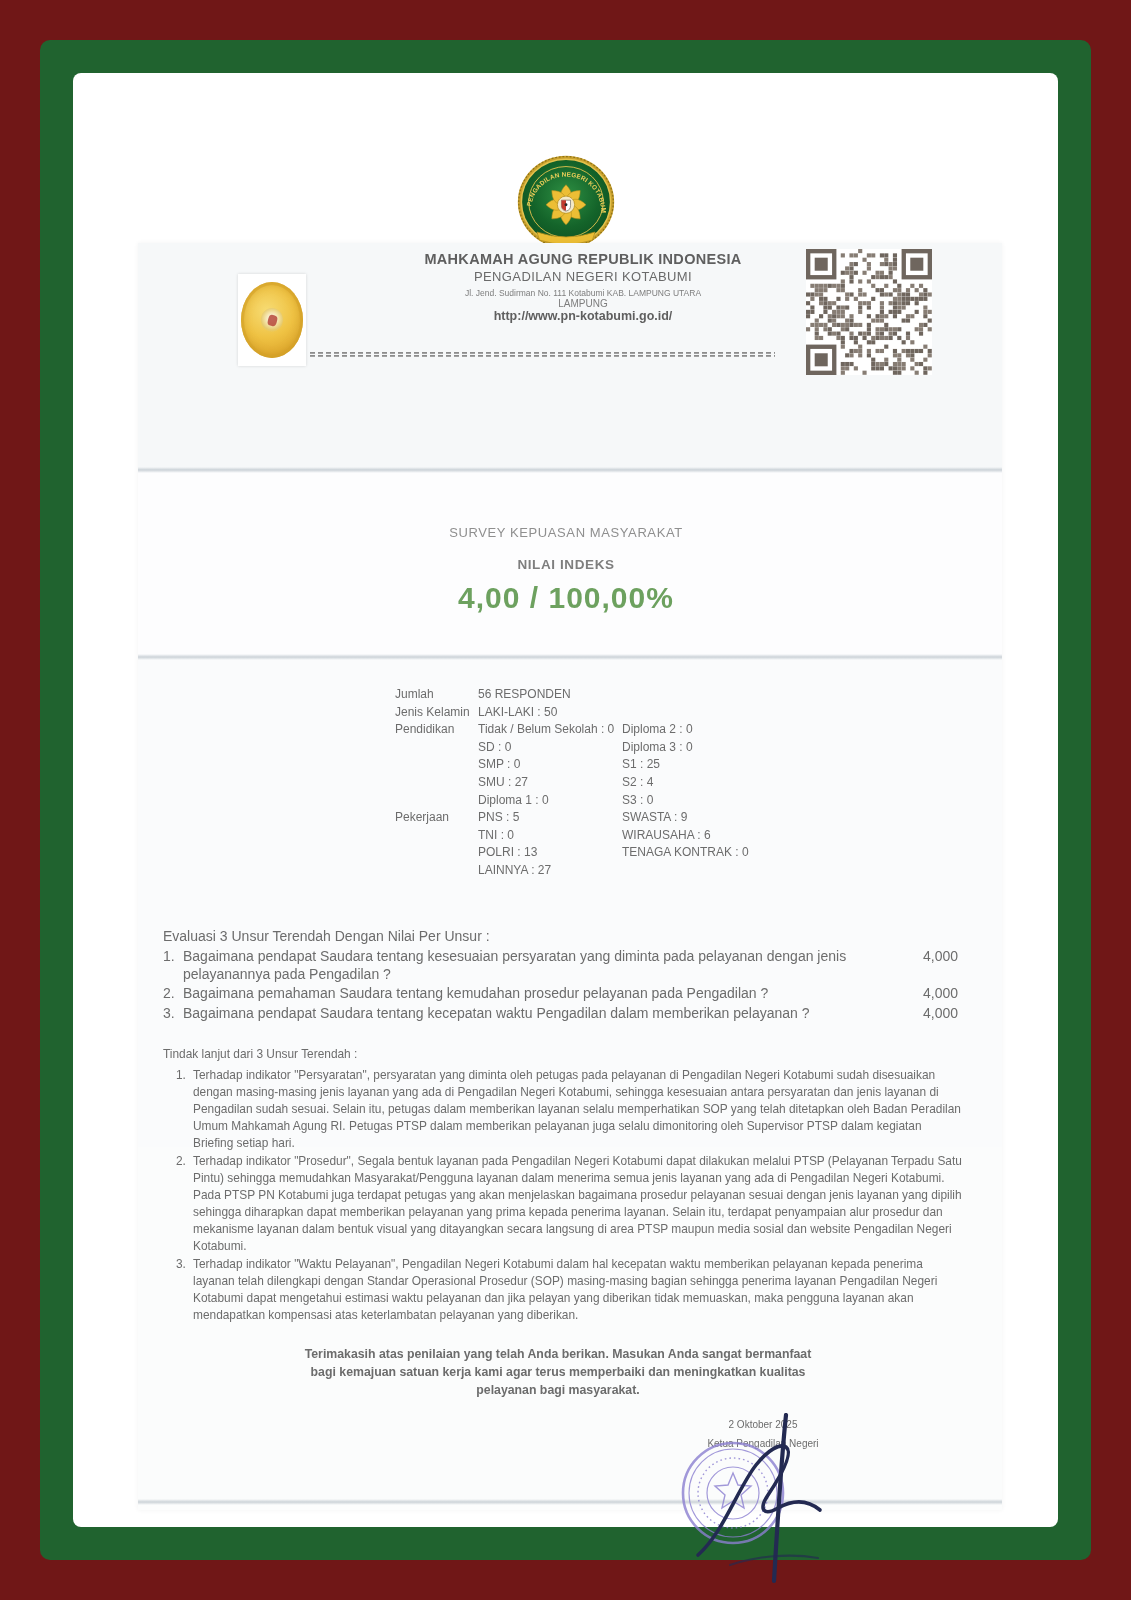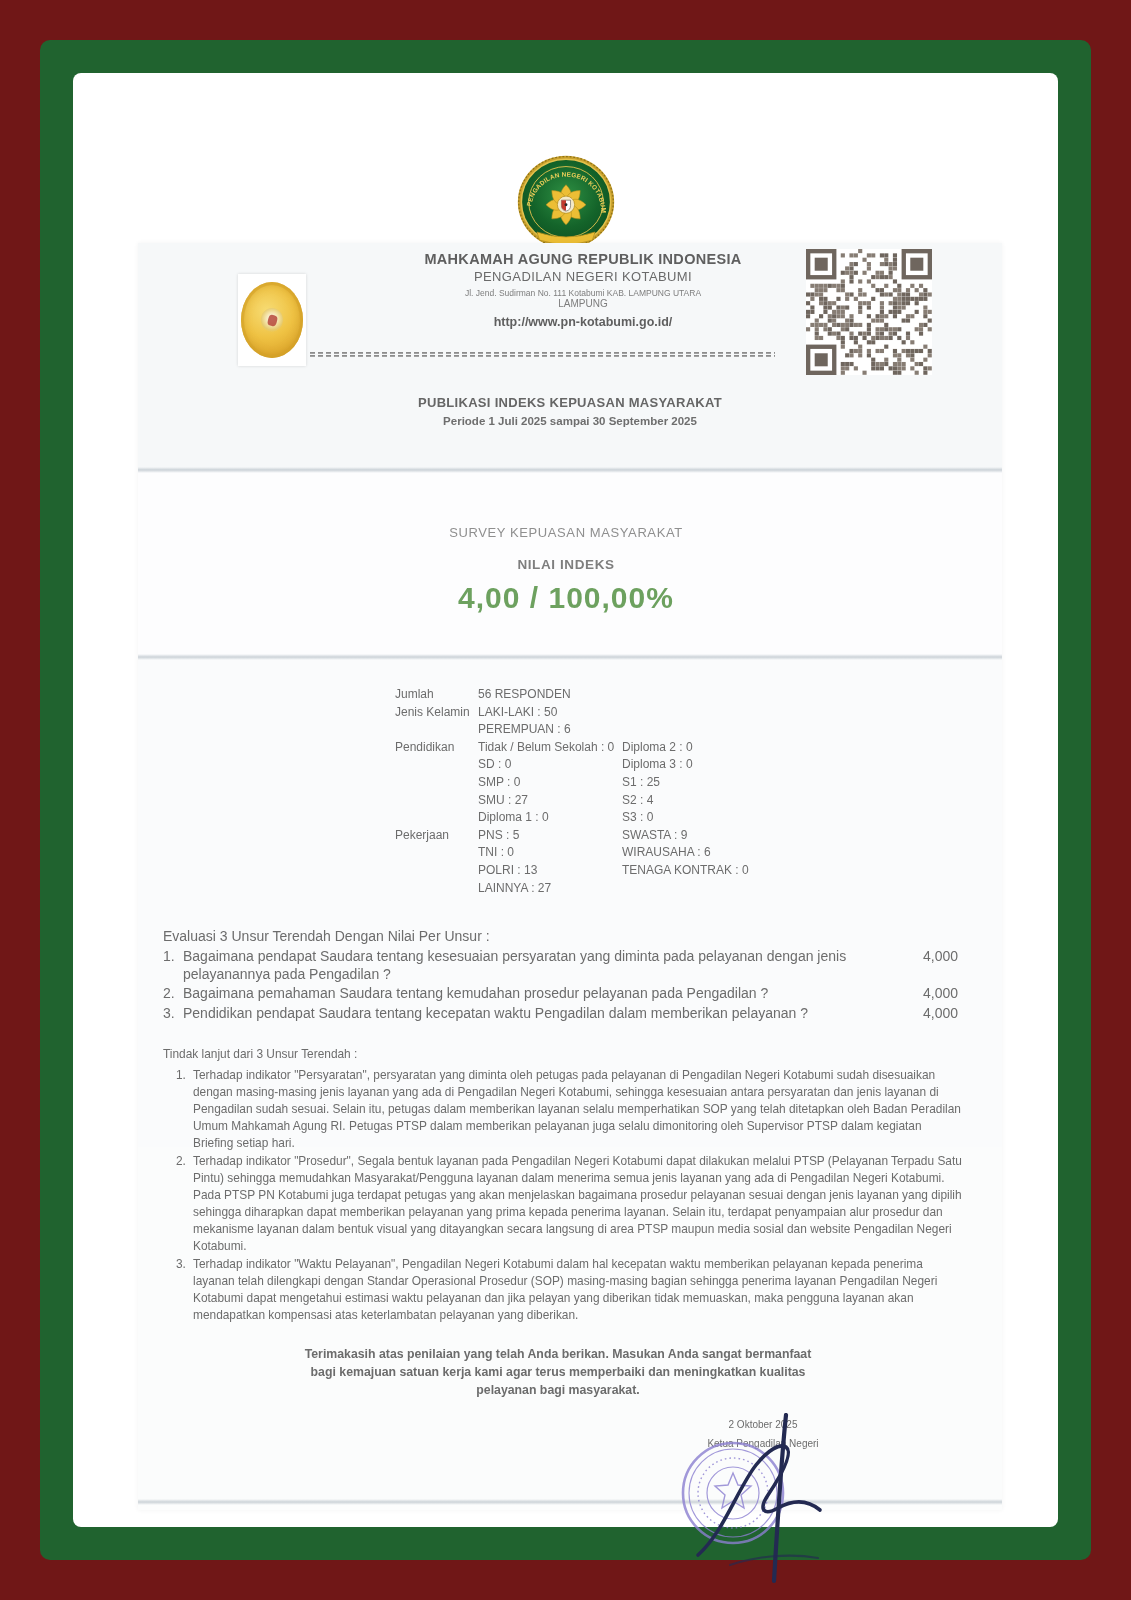--- a/index.html
+++ b/index.html
@@ -17,21 +17,21 @@
   .strip-c{top:414px;height:490px;background:#fafbfc;}
   .strip-d{top:904px;height:354px;background:#fbfcfc;}
   .band{position:absolute;left:0;right:0;height:6px;background:linear-gradient(180deg,rgba(185,195,202,0),rgba(165,177,186,0.55) 50%,rgba(185,195,202,0));z-index:2;}
   .band1{top:224px;} .band2{top:411px;} .band3{top:1256px;}
 
   .letterhead{position:absolute;left:145px;top:8px;width:600px;text-align:center;color:#5f5f5f;z-index:3;}
   .lh1{font-size:14.5px;font-weight:700;letter-spacing:0.3px;}
   .lh2{font-size:13px;letter-spacing:0.4px;margin-top:2px;color:#6a6a6a;}
   .lh3{font-size:8.5px;margin-top:4px;color:#7d7d7d;}
   .lh4{font-size:10px;color:#7d7d7d;}
-  .lhw{font-size:12.5px;font-weight:700;margin-top:6px;color:#5f5f5f;}
+  .lhw{font-size:12.5px;font-weight:700;color:#5f5f5f;}
   .dashes{position:absolute;left:172px;top:109px;width:465px;height:5px;z-index:3;
     background-image:repeating-linear-gradient(90deg,#8c8c8c 0 5px,rgba(0,0,0,0) 5px 8px),repeating-linear-gradient(90deg,#8c8c8c 0 5px,rgba(0,0,0,0) 5px 8px);
     background-size:100% 1.8px;background-position:0 0,0 3.2px;background-repeat:no-repeat;}
 
   .seal{position:absolute;left:100px;top:31px;width:68px;height:92px;background:#fff;box-shadow:0 0 3px rgba(0,0,0,0.14);z-index:3;}
   .seal-coin{position:absolute;left:3px;top:8px;width:62px;height:76px;border-radius:50%;
     background:radial-gradient(circle at 42% 38%,#f7dc74 0%,#efc243 45%,#dfa92e 75%,#d09a22 100%);
     box-shadow:inset 0 0 0 3px rgba(214,164,40,0.6), inset 0 0 10px rgba(176,124,20,0.5);}
   .seal-core{position:absolute;left:50%;top:50%;width:22px;height:24px;margin:-12px 0 0 -11px;border-radius:50%;
     background:radial-gradient(circle at 50% 45%,#ffffff 0%,#f5e6b0 35%,#e6c96a 65%,rgba(230,201,106,0) 78%);}
@@ -443,45 +443,36 @@
 
         <div class="letterhead">
           <div class="lh1">MAHKAMAH AGUNG REPUBLIK INDONESIA</div>
           <div class="lh2">PENGADILAN NEGERI KOTABUMI</div>
           <div class="lh3">Jl. Jend. Sudirman No. 111 Kotabumi KAB. LAMPUNG UTARA</div>
           <div class="lh4">LAMPUNG</div>
           <div class="lhw">http://www.pn-kotabumi.go.id/</div>
         </div>
         <div class="dashes"></div>
 
-        <div class="pub">
-          <div class="pub1">PUBLIKASI INDEKS KEPUASAN MASYARAKAT</div>
-          <div class="pub2">Periode 1 Juli 2025 sampai 30 September 2025</div>
-        </div>
 
         <div class="survey">
           <div class="sv1">SURVEY KEPUASAN MASYARAKAT</div>
           <div class="sv2">NILAI INDEKS</div>
           <div class="sv3">4,00 / 100,00%</div>
         </div>
 
         <div class="demo">
           <div class="demo-row">
               <span>Jumlah</span>
               <span>56 RESPONDEN</span>
               <span></span>
             </div>
           <div class="demo-row">
               <span>Jenis Kelamin</span>
               <span>LAKI-LAKI : 50</span>
-              <span></span>
-            </div>
-          <div class="demo-row">
-              <span></span>
-              <span>PEREMPUAN : 6</span>
               <span></span>
             </div>
           <div class="demo-row">
               <span>Pendidikan</span>
               <span>Tidak / Belum Sekolah : 0</span>
               <span>Diploma 2 : 0</span>
             </div>
           <div class="demo-row">
               <span></span>
               <span>SD : 0</span>
@@ -531,21 +522,21 @@
             <span class="eval-txt">Bagaimana pendapat Saudara tentang kesesuaian persyaratan yang diminta pada pelayanan dengan jenis pelayanannya pada Pengadilan ?</span>
             <span class="eval-score">4,000</span>
           </div>
           <div class="eval-item">
             <span class="eval-no">2.</span>
             <span class="eval-txt">Bagaimana pemahaman Saudara tentang kemudahan prosedur pelayanan pada Pengadilan ?</span>
             <span class="eval-score">4,000</span>
           </div>
           <div class="eval-item">
             <span class="eval-no">3.</span>
-            <span class="eval-txt">Pendidikan pendapat Saudara tentang kecepatan waktu Pengadilan dalam memberikan pelayanan ?</span>
+            <span class="eval-txt">Bagaimana pendapat Saudara tentang kecepatan waktu Pengadilan dalam memberikan pelayanan ?</span>
             <span class="eval-score">4,000</span>
           </div>
         </div>
 
         <div class="follow">
           <div class="follow-head">Tindak lanjut dari 3 Unsur Terendah :</div>
           <div class="f-item">
             <span class="f-no">1.</span>
             <span class="f-txt">Terhadap indikator "Persyaratan", persyaratan yang diminta oleh petugas pada pelayanan di Pengadilan Negeri Kotabumi sudah disesuaikan dengan masing-masing jenis layanan yang ada di Pengadilan Negeri Kotabumi, sehingga kesesuaian antara persyaratan dan jenis layanan di Pengadilan sudah sesuai. Selain itu, petugas dalam memberikan layanan selalu memperhatikan SOP yang telah ditetapkan oleh Badan Peradilan Umum Mahkamah Agung RI. Petugas PTSP dalam memberikan pelayanan juga selalu dimonitoring oleh Supervisor PTSP dalam kegiatan Briefing setiap hari.</span>
           </div>

